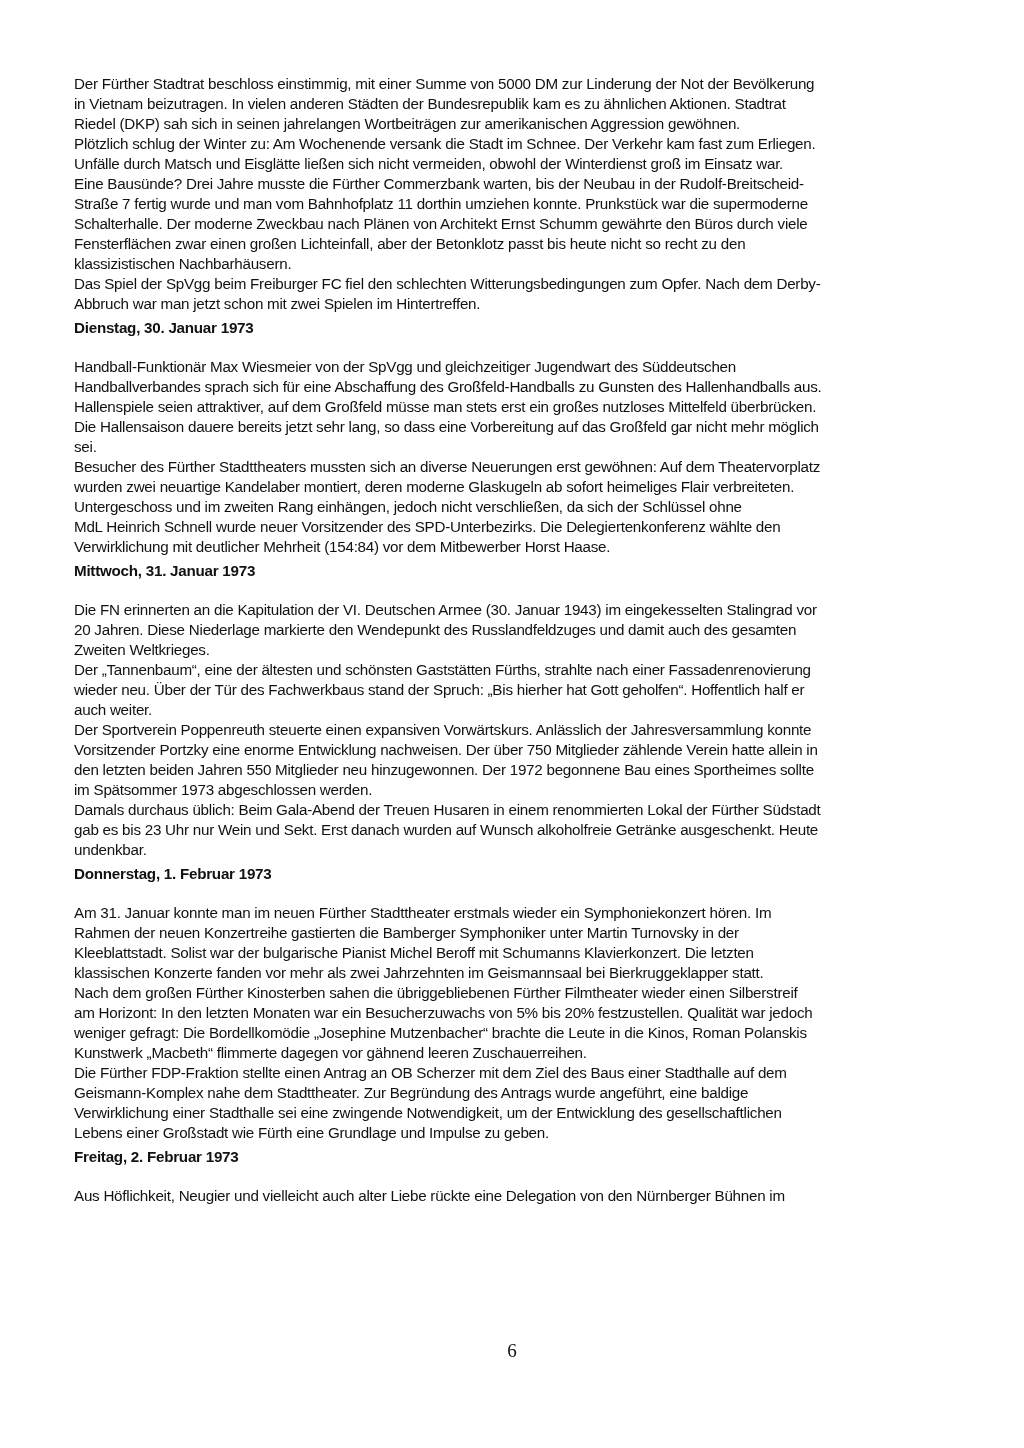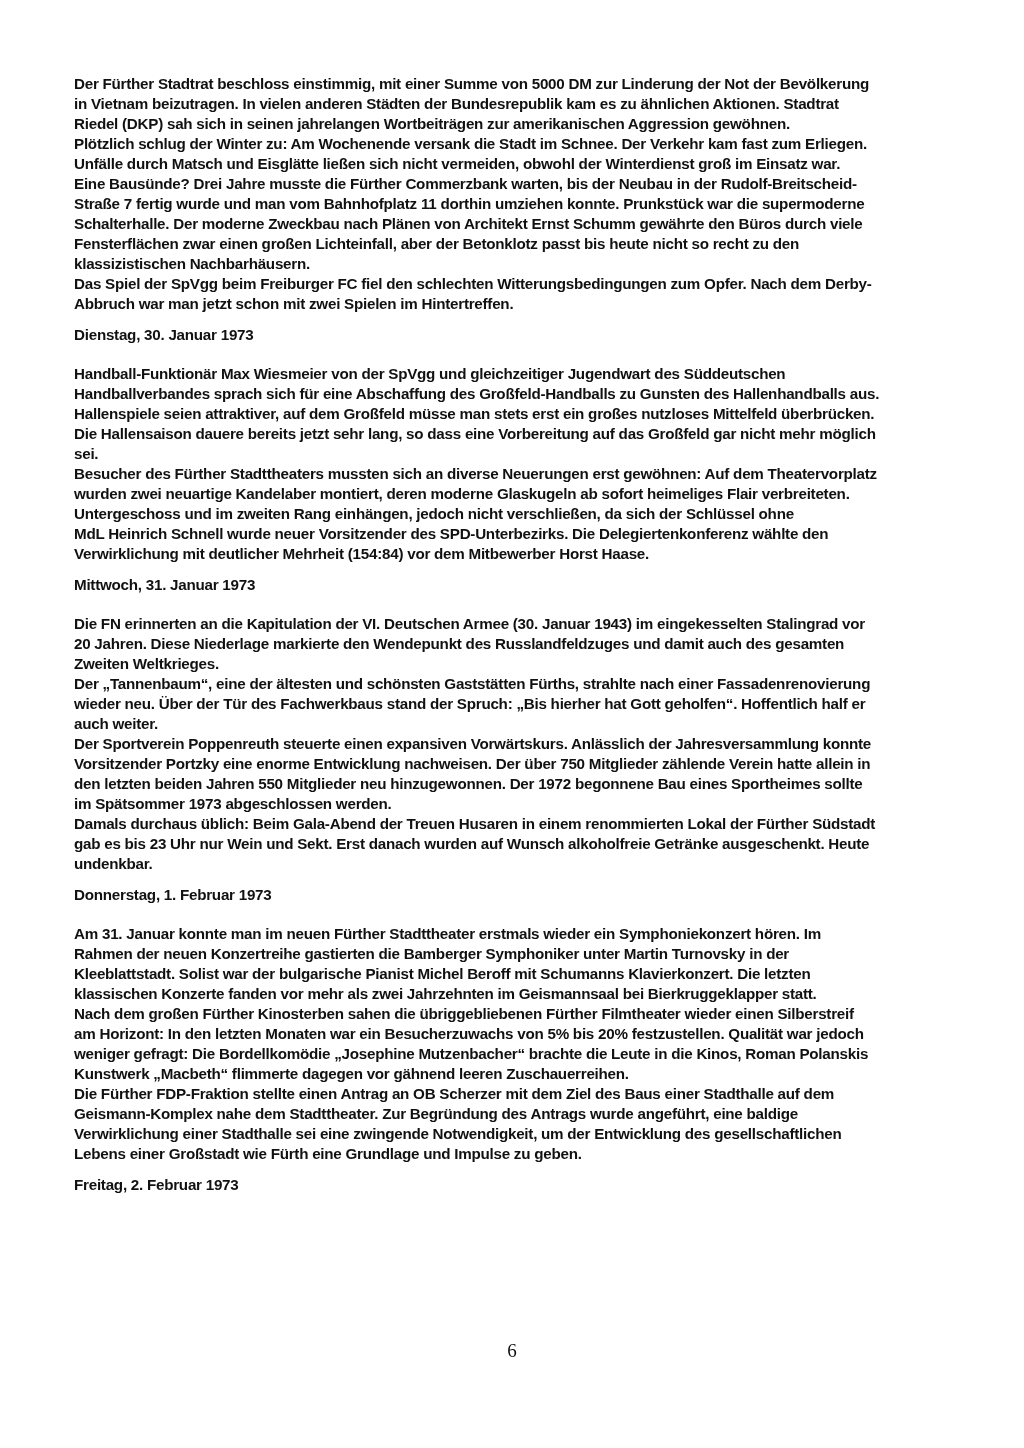--- a/index.html
+++ b/index.html
@@ -20,26 +20,25 @@
       top: 74px;
       width: 890px;
       font-family: "Liberation Sans", sans-serif;
       font-size: 15.2px;
       line-height: 20px;
       letter-spacing: -0.25px;
     }
     .para .line {
       display: block;
       white-space: nowrap;
-      font-weight: bold;
     }
     .heading {
       font-weight: bold;
       display: block;
-      margin-top: 11px;
+      margin-top: 4px;
       margin-bottom: 19px;
       white-space: nowrap;
     }
     .page-number {
       position: absolute;
       top: 1340px;
       left: 0;
       width: 1024px;
       text-align: center;
       font-family: "Liberation Serif", serif;
@@ -109,17 +108,18 @@
     <span class="line">weniger gefragt: Die Bordellkomödie „Josephine Mutzenbacher“ brachte die Leute in die Kinos, Roman Polanskis</span>
     <span class="line">Kunstwerk „Macbeth“ flimmerte dagegen vor gähnend leeren Zuschauerreihen.</span>
     <span class="line">Die Fürther FDP-Fraktion stellte einen Antrag an OB Scherzer mit dem Ziel des Baus einer Stadthalle auf dem</span>
     <span class="line">Geismann-Komplex nahe dem Stadttheater. Zur Begründung des Antrags wurde angeführt, eine baldige</span>
     <span class="line">Verwirklichung einer Stadthalle sei eine zwingende Notwendigkeit, um der Entwicklung des gesellschaftlichen</span>
     <span class="line">Lebens einer Großstadt wie Fürth eine Grundlage und Impulse zu geben.</span>
   </div>
 
   <span class="heading">Freitag, 2. Februar 1973</span>
   <div class="para">
+    <span class="line">Aus Höflichkeit, Neugier und vielleicht auch alter Liebe rückte eine Delegation von den Nürnberger Bühnen im</span>
   </div>
 
 </div>
 
 <div class="page-number">6</div>
 
 </body></html>

